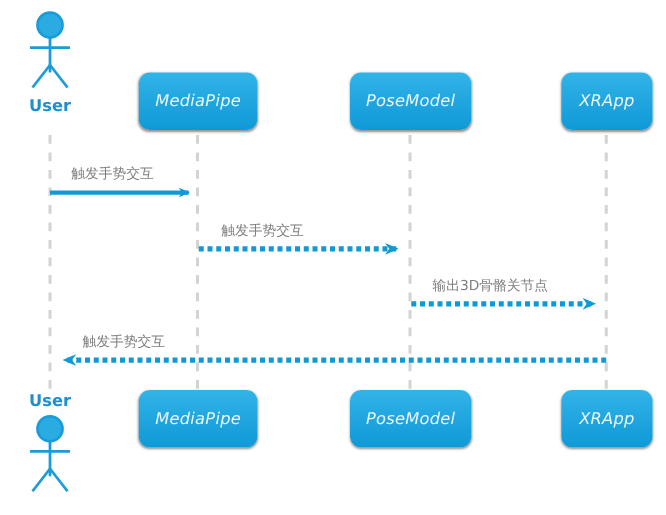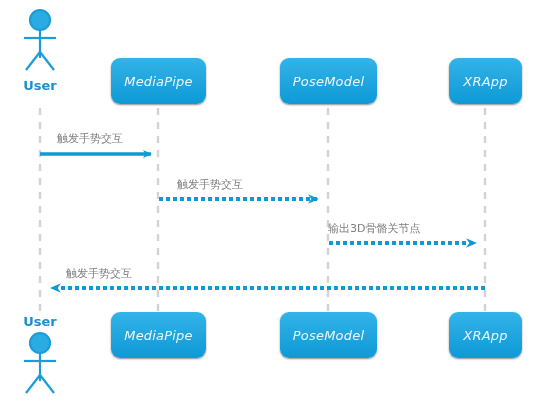--- a/index.html
+++ b/index.html
@@ -109,16 +109,16 @@
   <div class="pbox" style="left:449px; top:58px; width:73px; height:46px;">XRApp</div>
 
   <div class="actor-label" style="left:14px; top:314px; width:52px;">User</div>
 
   <div class="pbox" style="left:111px; top:312px; width:95px; height:46px;">MediaPipe</div>
   <div class="pbox" style="left:280px; top:312px; width:97px; height:46px;">PoseModel</div>
   <div class="pbox" style="left:449px; top:312px; width:73px; height:46px;">XRApp</div>
 
   <div class="msg-label" style="left:57px; top:131px;">触发手势交互</div>
   <div class="msg-label" style="left:177px; top:177px;">触发手势交互</div>
-  <div class="msg-label" style="left:328px; top:221px;">输出3D骨骼关节点</div>
+  <div class="msg-label" style="left:346px; top:221px;">输出3D骨骼关节点</div>
   <div class="msg-label" style="left:66px; top:266px;text-align:center;">触发手势交互</div>
 
 </div>
 
 </body></html>

